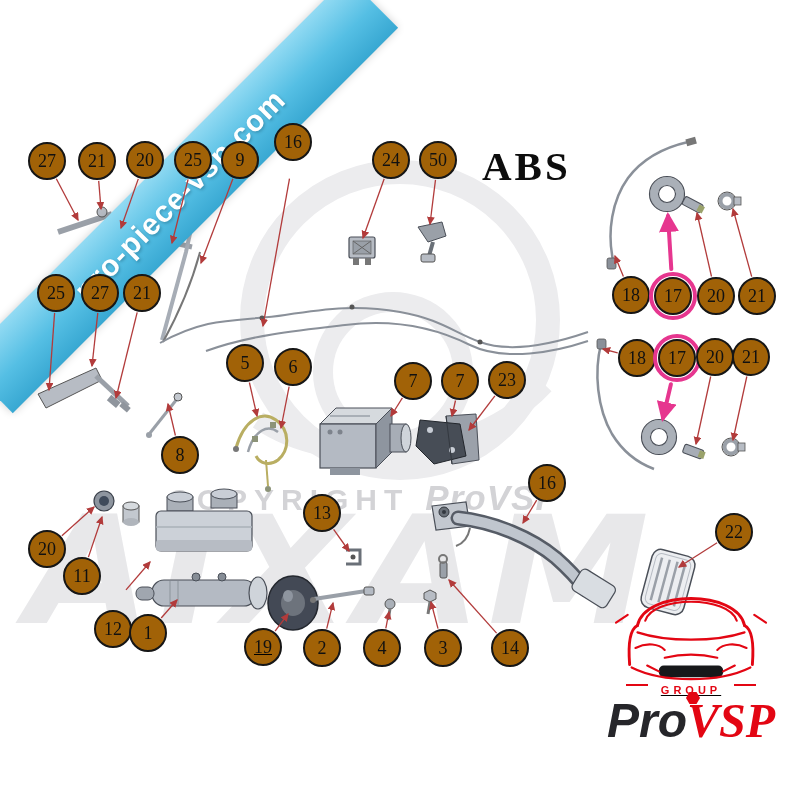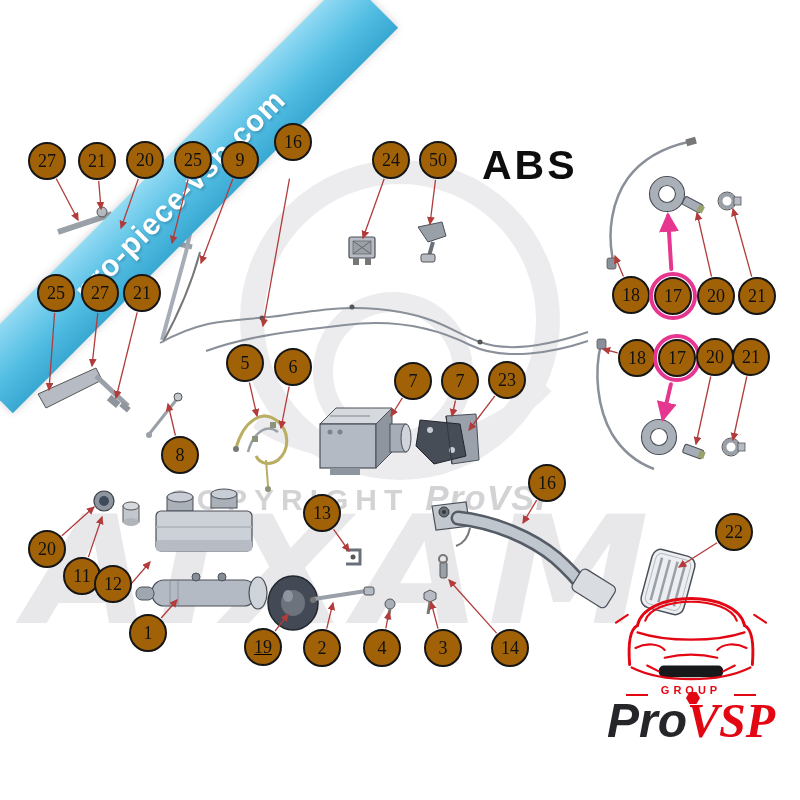--- a/index.html
+++ b/index.html
@@ -18,21 +18,21 @@
     font-family:"DejaVu Sans",sans-serif;font-weight:bold;font-style:italic;
     font-size:150px;line-height:1;color:#e8e8ea;letter-spacing:6px;
     transform:scaleX(1.08);transform-origin:left center;}
   .wm-copy{position:absolute;left:168px;top:478px;z-index:0;color:#d3d3d6;
     font-weight:bold;font-size:30px;letter-spacing:7px;white-space:nowrap;}
   .wm-copy .brand{font-style:italic;letter-spacing:1px;font-size:35px;margin-left:16px;}
 
   
   #parts-svg{position:absolute;left:0;top:0;z-index:1;}
   .abs-title{position:absolute;left:482px;top:142px;z-index:2;
-    font-family:Liberation Sans, sans-serif;font-weight:bold;font-size:41px;
+    font-family:Liberation Serif, serif;font-weight:bold;font-size:41px;
     letter-spacing:3px;color:#0d0d0d;}
   .banner{position:absolute;left:180px;top:195px;width:545px;height:72px;z-index:3;
     transform:translate(-50%,-50%) rotate(-45deg);
     background:linear-gradient(180deg,#93dbf3 0%,var(--banner-blue) 55%,#38a8d2 100%);
     display:flex;align-items:center;justify-content:center;
     box-shadow:0 0 8px rgba(0,0,0,.18);}
   .banner span{color:#fff;font-weight:bold;font-size:30px;letter-spacing:1px;
     text-shadow:0 2px 3px rgba(25,85,110,.4);}
   #leader-svg{position:absolute;left:0;top:0;z-index:4;pointer-events:none;}
   #callout-layer{position:absolute;left:0;top:0;width:800px;height:800px;z-index:5;pointer-events:none;}
@@ -46,21 +46,21 @@
 
   .leader-red{stroke:var(--leader);stroke-width:1.3;}
   .leader-pink{stroke:var(--pink);stroke-width:4;stroke-linecap:round;}
   #arrow-red path{fill:var(--leader);}
   #arrow-pink path{fill:var(--pink);}
 
   
   .logo{position:absolute;right:16px;top:572px;width:186px;z-index:6;text-align:center;}
   .car-line{stroke:var(--logo-red);stroke-width:3;fill:none;stroke-linecap:round;}
   .car-line.thin{stroke-width:2.2;}
-  .logo-group-row{display:flex;align-items:flex-end;justify-content:center;gap:13px;margin-top:-4px;}
+  .logo-group-row{display:flex;align-items:flex-start;justify-content:center;gap:13px;margin-top:-4px;text-decoration:underline;}
   .logo-group-row .dash{width:22px;height:2px;background:var(--logo-red);}
   .logo-group-row span{color:var(--logo-red);font-size:11px;font-weight:bold;letter-spacing:4px;}
   .logo-name{position:relative;margin-top:0;font-weight:bold;font-style:italic;
     font-size:48px;line-height:1.05;white-space:nowrap;}
   .logo-name .pro{color:var(--logo-black);}
   .logo-name .vsp{color:var(--logo-red);font-family:Liberation Serif, serif;}
   .hex{position:absolute;right:84px;top:-4px;width:14px;height:12px;background:var(--logo-red);
     clip-path:polygon(25% 0,75% 0,100% 50%,75% 100%,25% 100%,0 50%);}
 </style>
 </head>
@@ -393,21 +393,21 @@
       </div>
       <div class="callout" style="left: 28px; top: 530px;">
         <span>20</span>
       </div>
       <div class="callout" style="left: 63px; top: 557px;">
         <span>11</span>
       </div>
       <div class="callout" style="left: 715px; top: 513px;">
         <span>22</span>
       </div>
-      <div class="callout" style="left: 94px; top: 565px;">
+      <div class="callout" style="left: 94px; top: 610px;">
         <span>12</span>
       </div>
       <div class="callout" style="left: 129px; top: 614px;">
         <span>1</span>
       </div>
       <div class="callout" style="left: 244px; top: 628px; text-decoration: underline;">
         <span>19</span>
       </div>
       <div class="callout" style="left: 303px; top: 629px;">
         <span>2</span>

